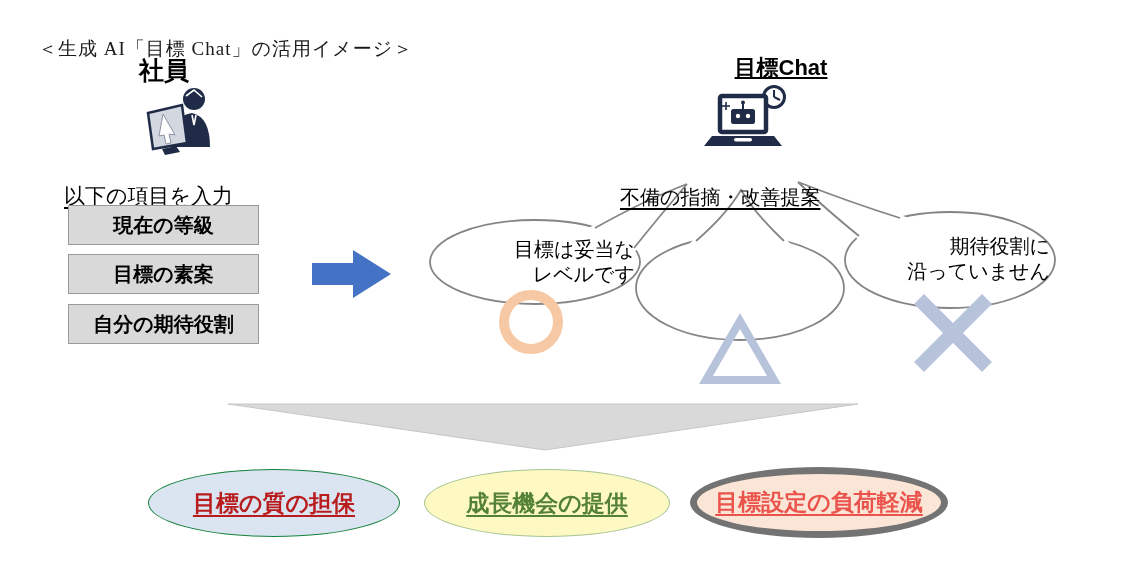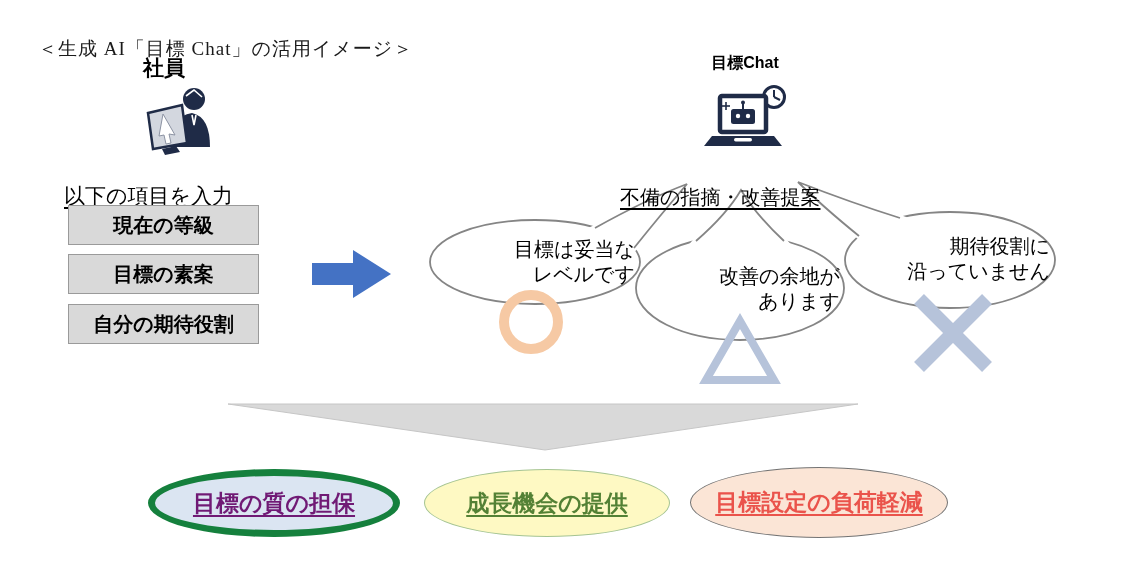--- a/index.html
+++ b/index.html
@@ -6,23 +6,23 @@
   .canvas {
     position:relative; width:1122px; height:587px; background:#ffffff;
     overflow:hidden; font-family:"Liberation Sans", sans-serif; color:#000;
   }
   .layer { position:absolute; left:0; top:0; }
   .title {
     position:absolute; left:38px; top:8px;
     font-family:"Liberation Serif", serif; font-size:19px; color:#1a1a1a;
     letter-spacing:1px; white-space:nowrap;margin-top:28px;
   }
-  .heading { position:absolute; font-weight:bold; font-size:21px; text-align:center; white-space:nowrap; }
+  .heading { position:absolute; font-weight:bold; font-size:25px; text-align:center; white-space:nowrap; }
   .heading.emp { left:68px; top:54px; width:192px; }
-  .heading.chat-h { left:645px; top:53px; width:200px; font-size:16px; }
+  .heading.chat-h { left:681px; top:53px; width:200px; font-size:22px;text-decoration:underline; }
   .subheading {
     position:absolute; font-weight:normal; font-size:20px; text-align:left; white-space:nowrap;
     text-decoration:underline; text-underline-offset:4px; text-decoration-thickness:2px;margin-top:32px;
   }
   .subheading.emp-s { left:64px; top:150px; width:200px; font-size:21px; }
   .subheading.chat-s { left:620px; top:152px; width:250px; }
   .input-box {
     position:absolute; left:68px; width:191px; height:40px;
     background:#d9d9d9; border:1px solid #9a9a9a; box-sizing:border-box;
     display:flex; align-items:center; justify-content:center;
@@ -32,23 +32,23 @@
     position:absolute; width:200px; text-align:right;
     font-weight:normal; font-size:20px; line-height:25px; white-space:nowrap;
   }
   .bubble-text span { display:block; }
   .outcome {
     position:absolute; border-radius:50%; box-sizing:border-box;
     display:flex; align-items:center; justify-content:center;
     font-weight:bold; font-size:23px; white-space:nowrap;
   }
   .outcome span { text-decoration:underline; text-underline-offset:4px; text-decoration-thickness:2px; }
-  .outcome.o1 { left:148px; top:469px; width:252px; height:68px; background:#dbe5f2; border:7px solid #15803d; color:#701a75;text-align:right; }
+  .outcome.o1 { left:148px; top:469px; width:252px; height:68px; background:#dbe5f2; border:1px solid #15803d; color:#b91c1c;text-align:right; }
   .outcome.o2 { left:424px; top:469px; width:246px; height:68px; background:#fef9c3; border:1px solid #a5c492; color:#538135; }
-  .outcome.o3 { left:690px; top:467px; width:258px; height:71px; background:#fbe5d6; border:1px solid #737373; color:#ea534b; }
+  .outcome.o3 { left:690px; top:467px; width:258px; height:71px; background:#fbe5d6; border:7px solid #737373; color:#ea534b; }
   .bub { fill:#ffffff; stroke:#858585; stroke-width:1.8; }
   .bubl { fill:none; stroke:#858585; stroke-width:1.8; }
   .icon { position:absolute; }
 </style>
 </head>
 <body>
 
 <div class="canvas">
 
   <div class="title">＜生成 AI「目標 Chat」の活用イメージ＞</div>
@@ -120,24 +120,20 @@
     <polygon points="12,52 74,52 82,62 4,62" fill="#1F2B47"></polygon>
     <rect x="34" y="54" width="18" height="3.5" rx="1.7" fill="#ffffff"></rect>
   </svg>
 
   <div class="subheading chat-s">不備の指摘・改善提案</div>
 
   <div class="bubble-text" style="left:435px;top:237px">
     <span>目標は妥当な</span>
     <span>レベルです</span>
   </div>
-  <div class="bubble-text" style="left:640px;top:264px">
-    <span>改善の余地が</span>
-    <span>あります</span>
-  </div>
   <div class="bubble-text" style="left:850px;top:234px">
     <span>期待役割に</span>
     <span>沿っていません</span>
   </div>
 
   <div class="outcome o1">
     <span>目標の質の担保</span>
   </div>
   <div class="outcome o2">
     <span>成長機会の提供</span>

